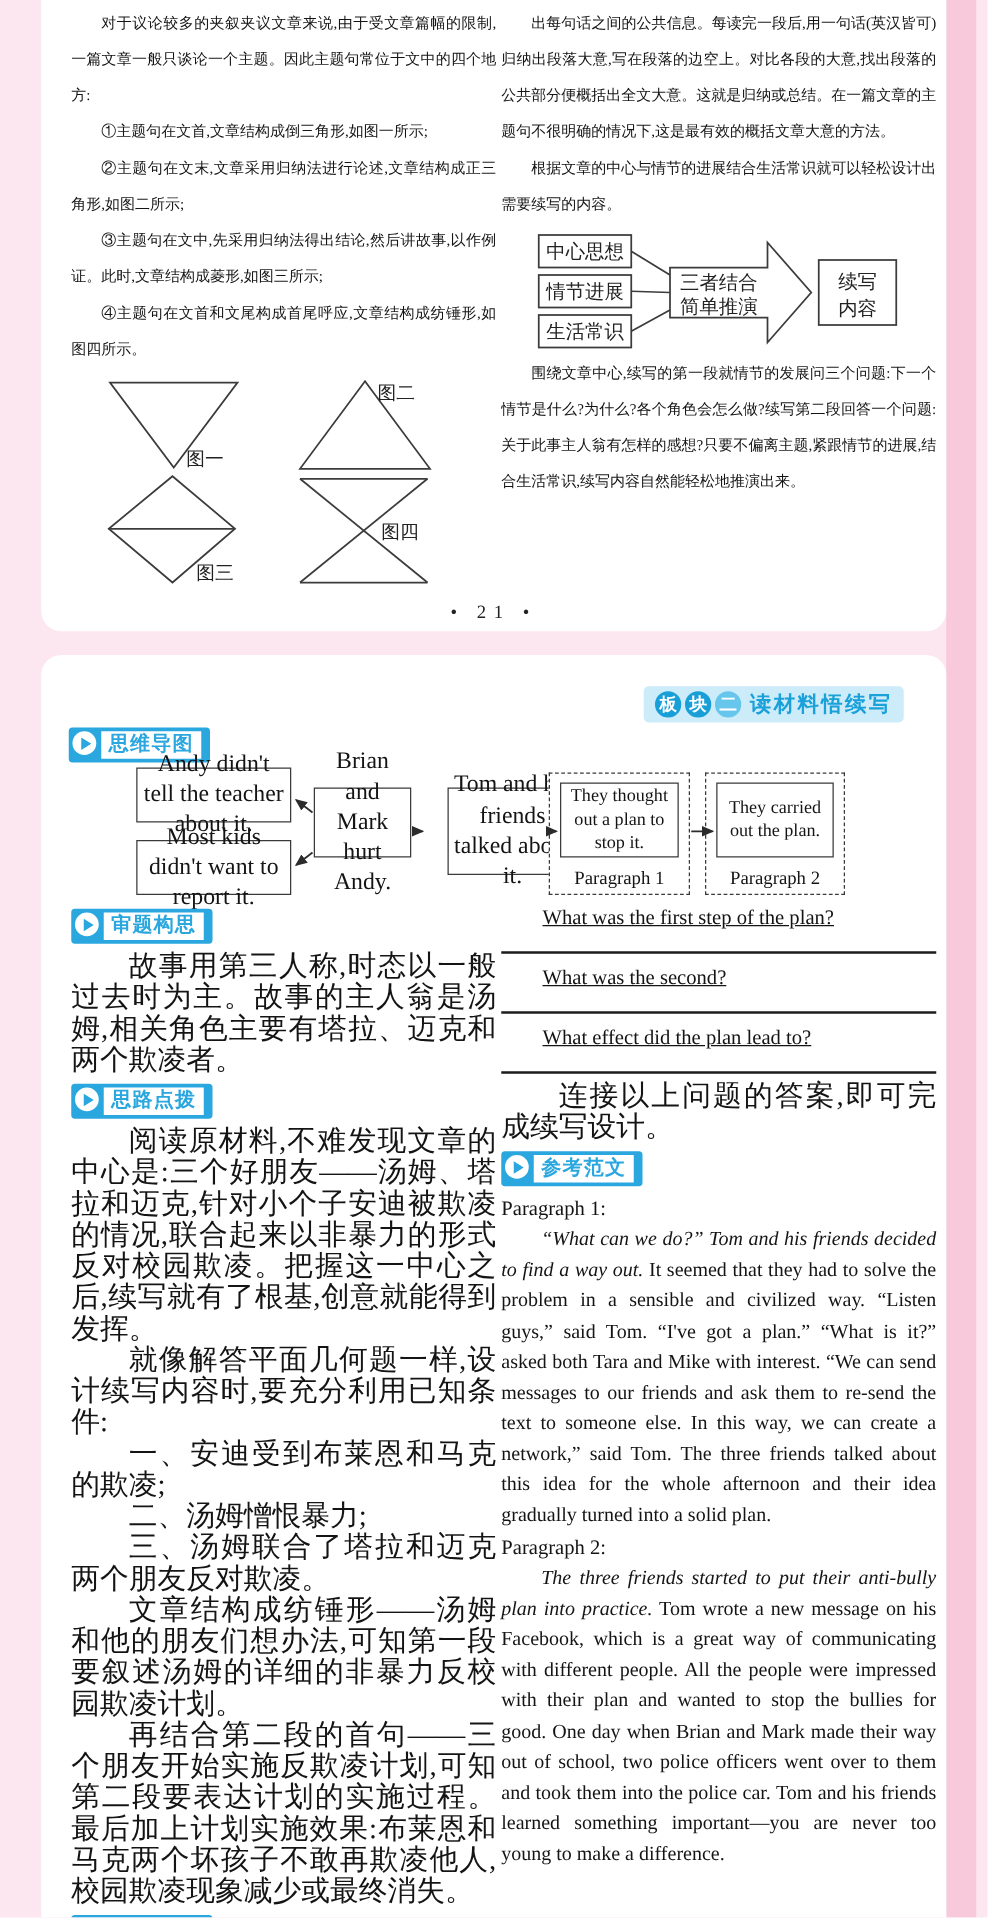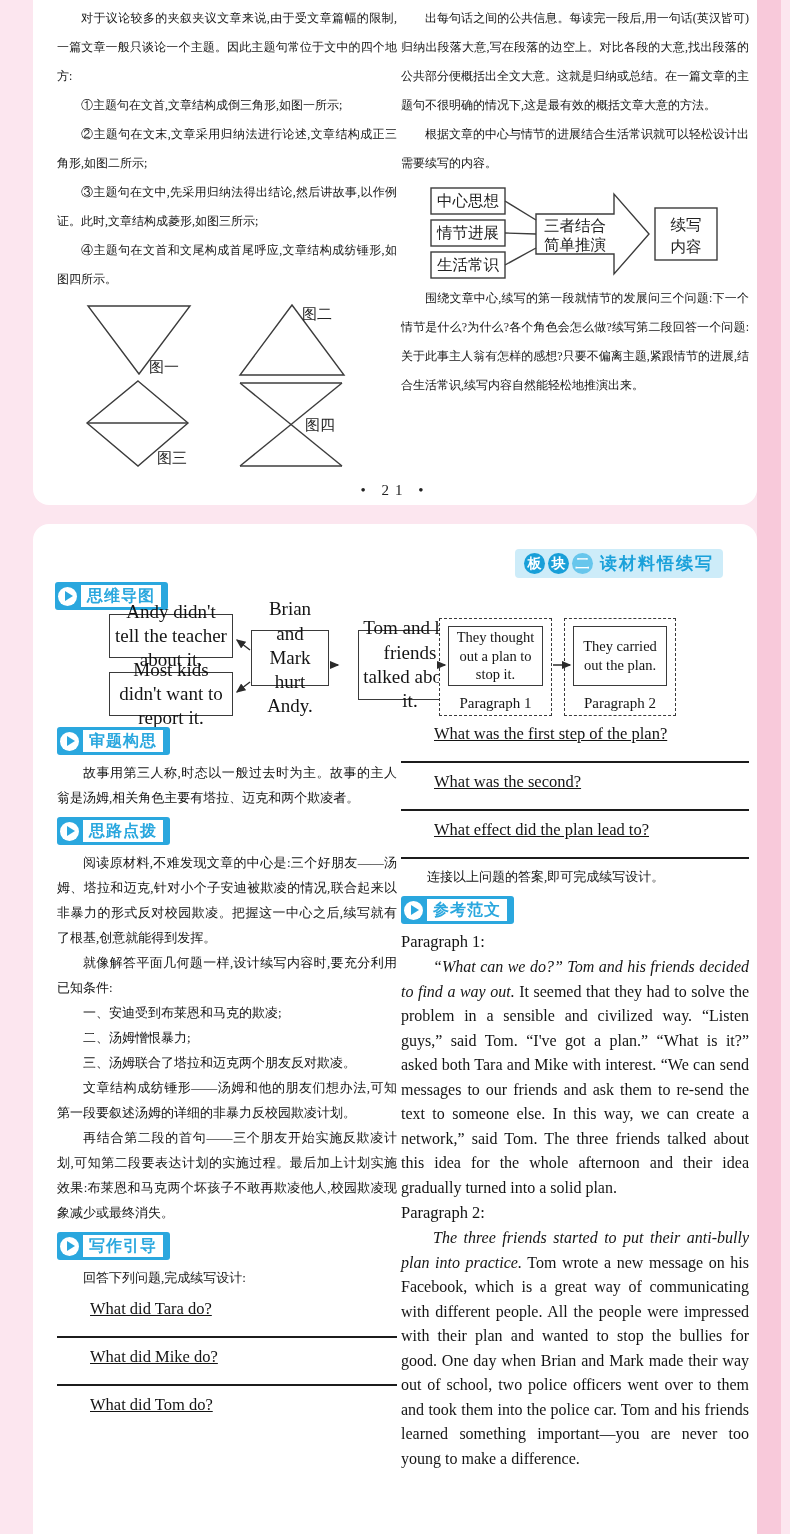--- a/index.html
+++ b/index.html
@@ -12,41 +12,41 @@
   .right-strip { position:absolute; top:0; left:757px; width:24px; height:1534px; background:#f8c9da; }
   .page { position:absolute; left:33px; width:724px; background:#ffffff; }
   #page1 { top:0; height:505px; border-radius:0 0 16px 16px; overflow:hidden; }
   #page2 { top:524px; height:1010px; border-radius:16px 16px 0 0; overflow:hidden; }
 
   .col { position:absolute; }
   .p1-left  { left:24px;  top:4px; width:340px; }
   .p1-right { left:368px; top:4px; width:348px; }
 
   .cn  { font-size:12px; line-height:29px; text-align:justify; margin:0; text-indent:2em; }
-  .cn2 { font-size:13px;   line-height:25px; text-align:justify; margin:0; text-indent:2em; }
+  .cn2 { font-size:23px;   line-height:25px; text-align:justify; margin:0; text-indent:2em; }
 
   .fig-svg { display:block; margin-top:6px; }
   svg text { font-family:"Liberation Serif","DejaVu Serif",serif; fill:#222; }
   .diagram-stroke { fill:none; stroke:#3c3c3c; stroke-width:1.4; }
 
   .flow-svg { display:block; margin:8px 0 2px 0; }
 
   .page-num { position:absolute; bottom:6px; left:0; width:100%; text-align:center; font-size:15px; letter-spacing:6px; color:#222; }
 
   
   .module-badge { position:absolute; top:25px; right:34px; display:inline-flex; align-items:center;
     background:#cdecf9; border-radius:4px; padding:3px 9px; }
   .mb-circle { width:21px; height:21px; border-radius:50%; background:#189fd8; color:#fff;
     font-size:14px; font-family:"Liberation Sans",sans-serif; font-weight:bold;
     display:flex; align-items:center; justify-content:center; margin-right:3px; }
   .mb-circle.light { background:#67c6ec; }
   .mb-title { color:#1ba1da; font-weight:bold; font-size:17px; font-family:"Liberation Sans",sans-serif;
     letter-spacing:2px; margin-left:4px; }
 
-  .sec-header { display:inline-flex; align-items:center; background:#2aa7de; border-radius:3px;
+  .sec-header { display:inline-flex; background:#2aa7de; border-radius:3px;
     padding:3px 7px 3px 3px; }
   .play-circle { width:19px; height:19px; background:#fff; border-radius:50%;
     display:flex; align-items:center; justify-content:center; margin-right:4px; }
   .play-tri { width:0; height:0; border-left:8px solid #2aa7de;
     border-top:5px solid transparent; border-bottom:5px solid transparent; margin-left:2px; }
   .sec-label { background:#fff; color:#2aa7de; font-family:"Liberation Sans",sans-serif;
     font-weight:bold; font-size:16px; line-height:20px; padding:1px 6px; letter-spacing:1px; }
 
   .mindmap { position:absolute; left:20px; top:90px; width:690px; height:106px; }
   .mbox { position:absolute; border:1.5px solid #3a3a3a; background:#fff; box-sizing:border-box;

